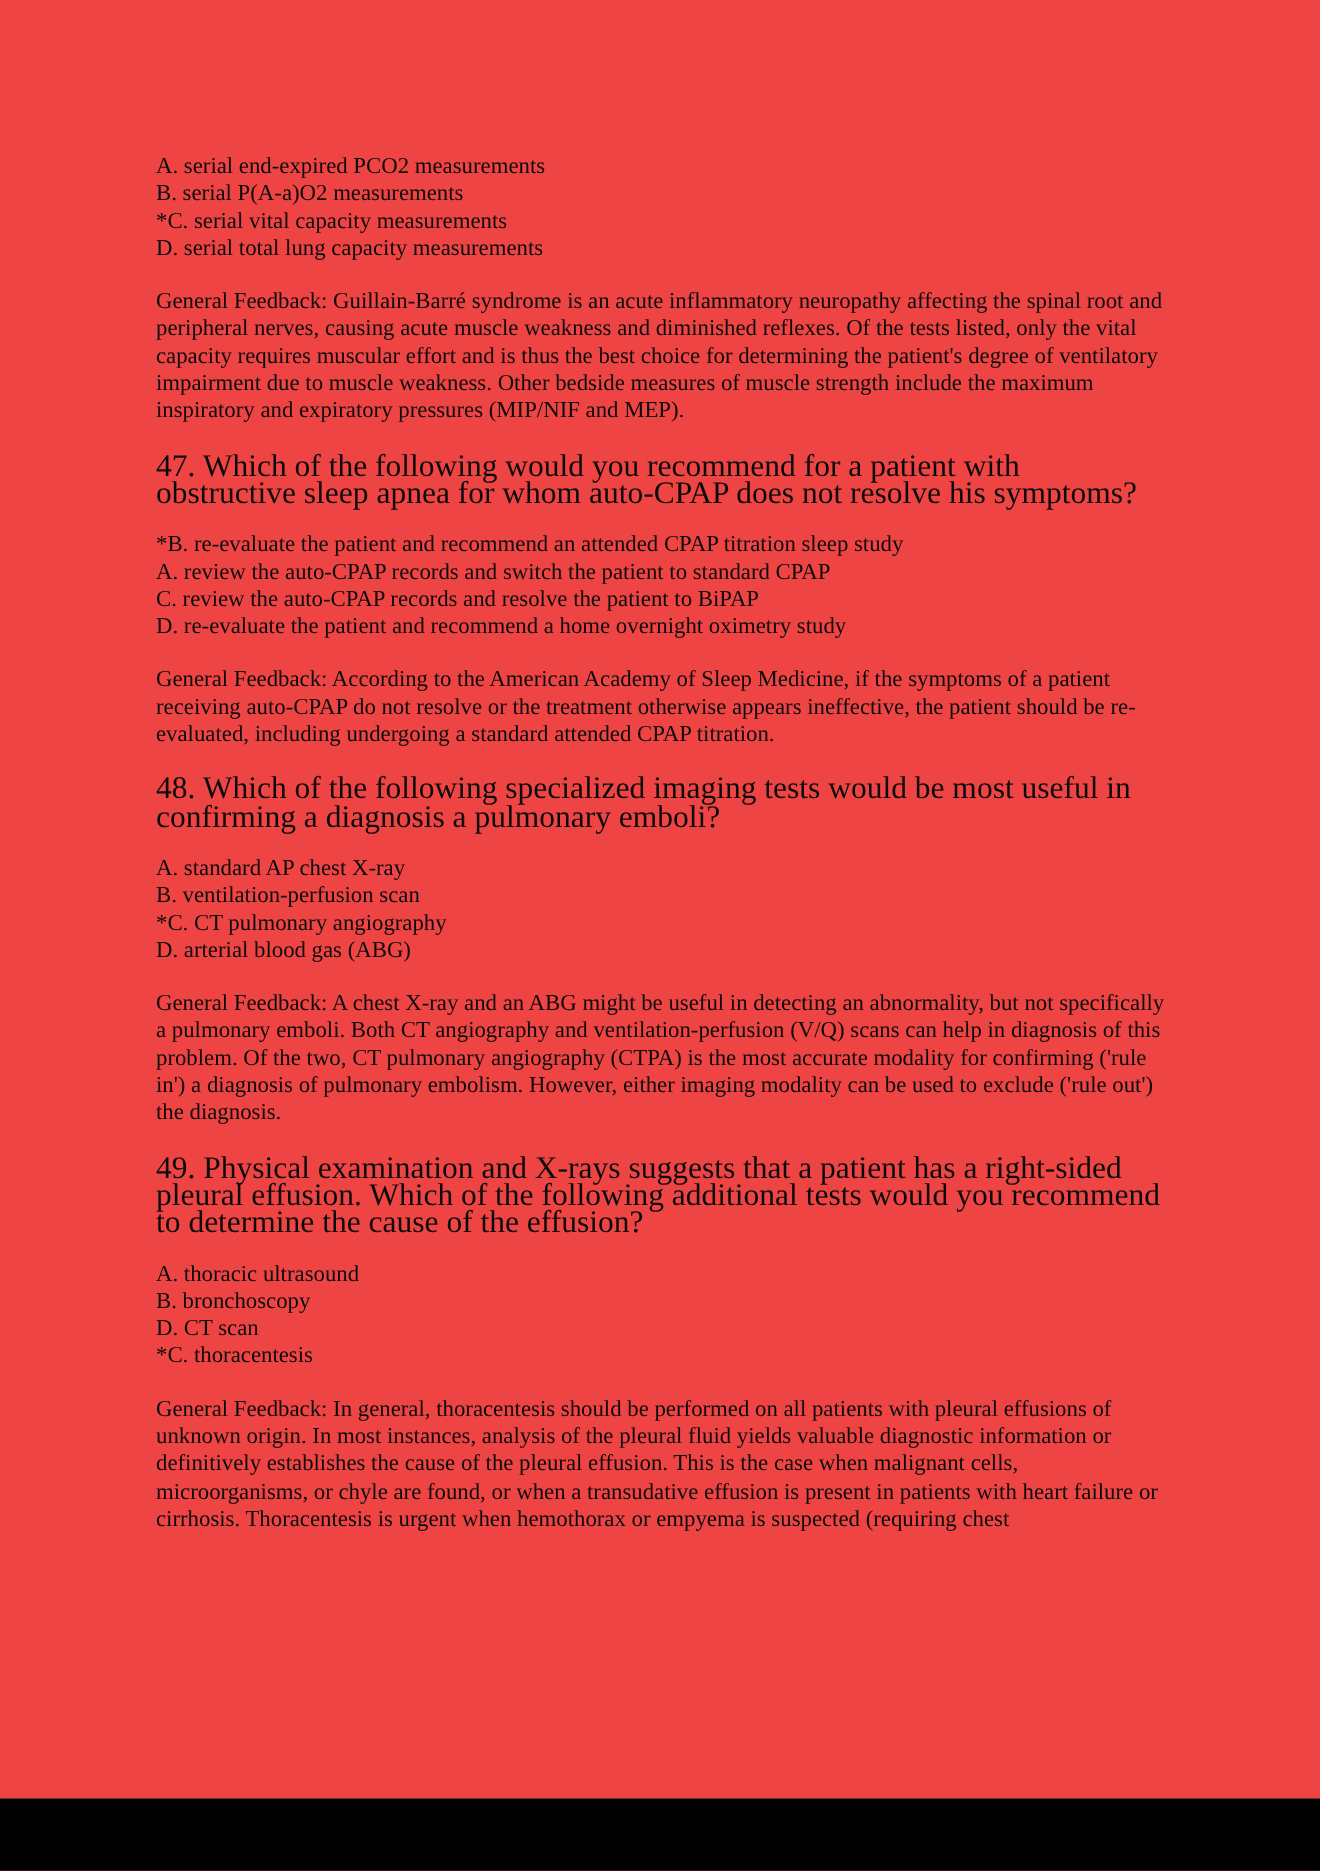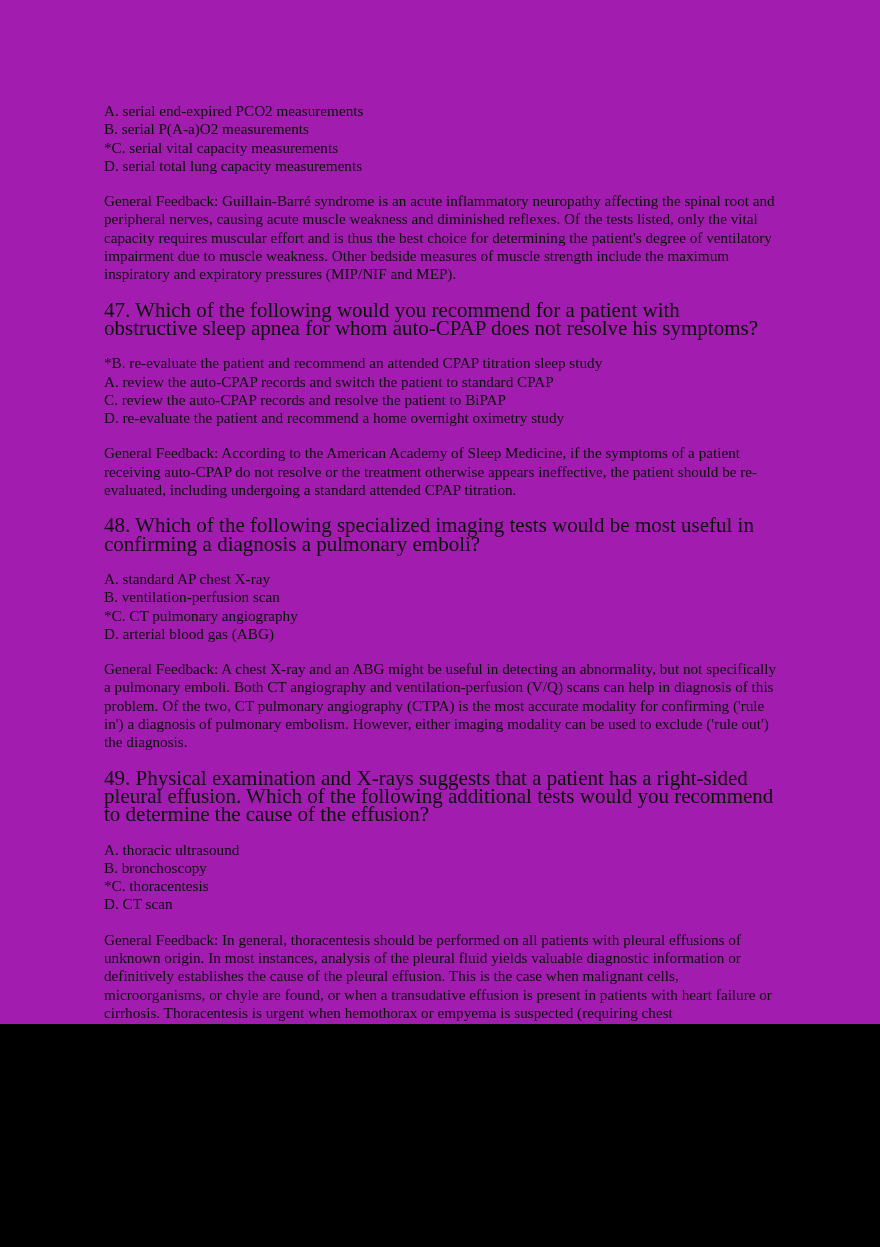--- a/index.html
+++ b/index.html
@@ -11,22 +11,22 @@
     width: 880px;
     height: 1247px;
     position: relative;
     font-family: "Liberation Serif", serif;
   }
   #page {
     position: absolute;
     left: 0;
     top: 0;
     width: 880px;
-    height: 1024px;
-    background: #a21caf;
+    height: 1199px;
+    background: #ef4444;
     box-sizing: border-box;
     text-decoration: underline;
   }
   #content {
     position: absolute;
     left: 104px;
     top: 102px;
     width: 674px;
   }
   .block {
@@ -100,22 +100,22 @@
       <div class="para">General Feedback: A chest X-ray and an ABG might be useful in detecting an abnormality, but not specifically a pulmonary emboli. Both CT angiography and ventilation-perfusion (V/Q) scans can help in diagnosis of this problem. Of the two, CT pulmonary angiography (CTPA) is the most accurate modality for confirming ('rule in') a diagnosis of pulmonary embolism. However, either imaging modality can be used to exclude ('rule out') the diagnosis.</div>
     </div>
 
     <div class="block">
       <div class="qtext">49. Physical examination and X-rays suggests that a patient has a right-sided pleural effusion. Which of the following additional tests would you recommend to determine the cause of the effusion?</div>
     </div>
 
     <div class="block">
       <div class="line">A. thoracic ultrasound</div>
       <div class="line">B. bronchoscopy</div>
+      <div class="line">D. CT scan</div>
       <div class="line">*C. thoracentesis</div>
-      <div class="line">D. CT scan</div>
     </div>
 
     <div class="block">
       <div class="para">General Feedback: In general, thoracentesis should be performed on all patients with pleural effusions of unknown origin. In most instances, analysis of the pleural fluid yields valuable diagnostic information or definitively establishes the cause of the pleural effusion. This is the case when malignant cells, microorganisms, or chyle are found, or when a transudative effusion is present in patients with heart failure or cirrhosis. Thoracentesis is urgent when hemothorax or empyema is suspected (requiring chest</div>
     </div>
 
   </div>
 </div>
 
 </body></html>

